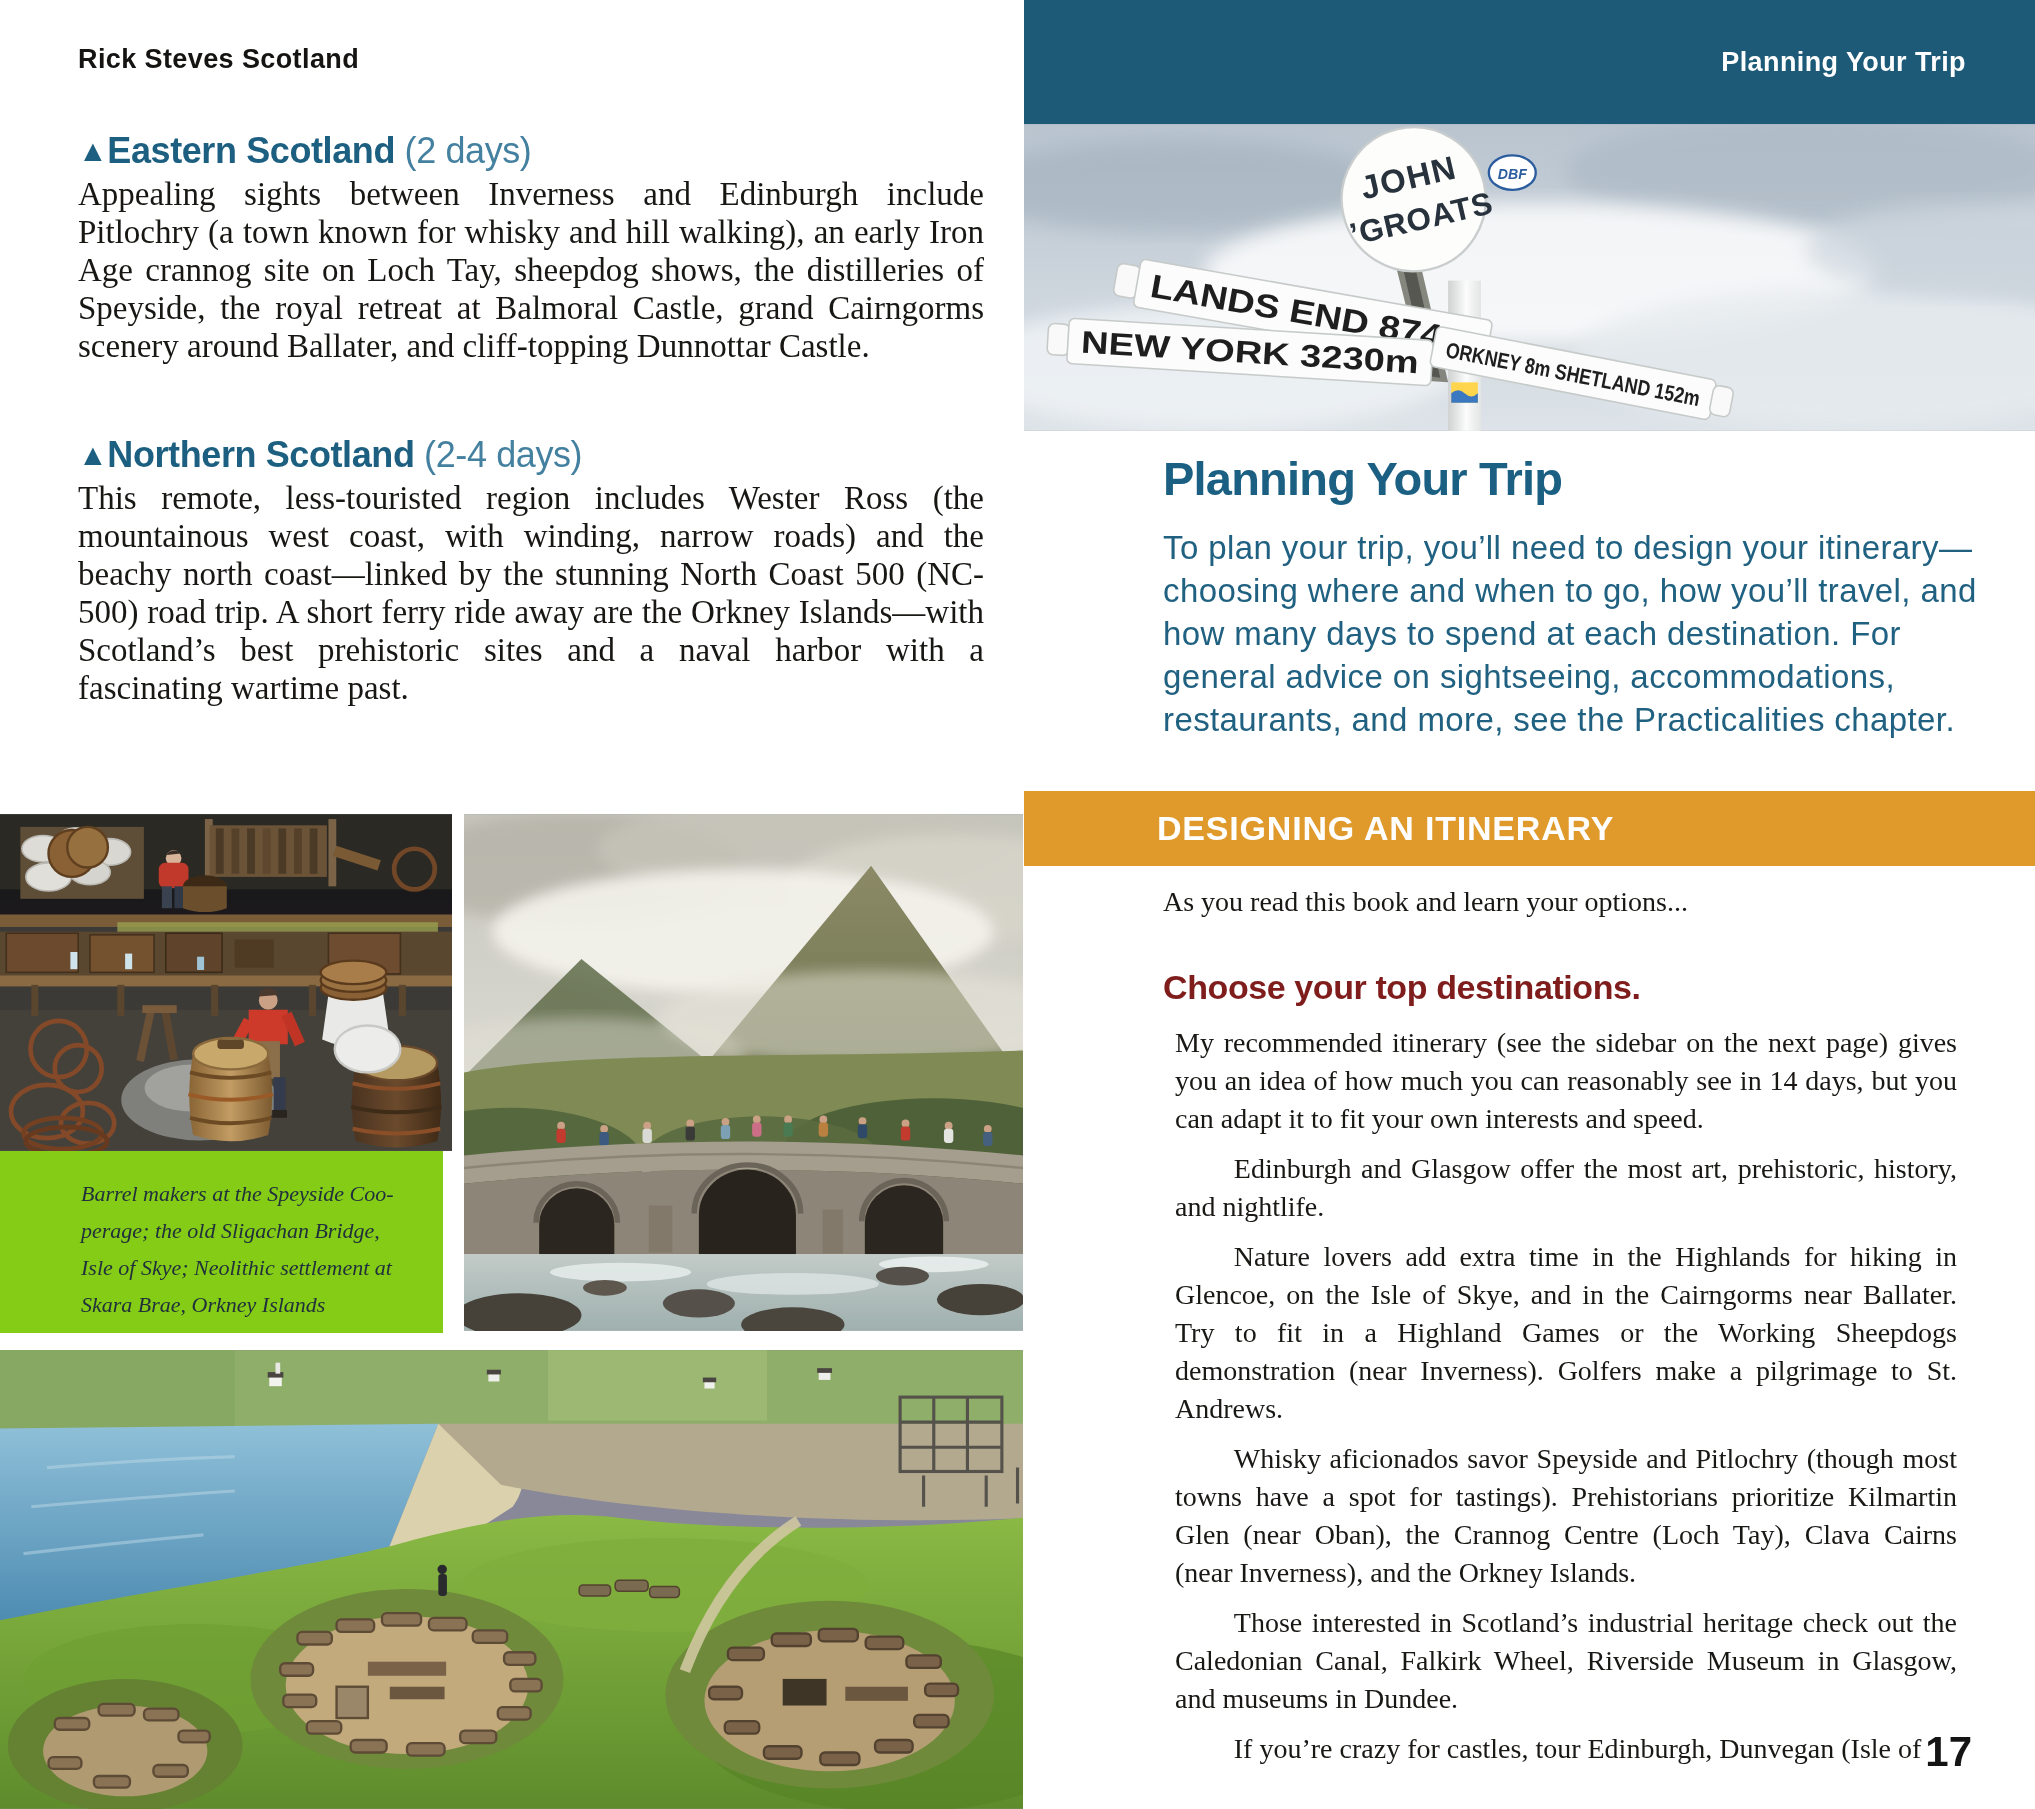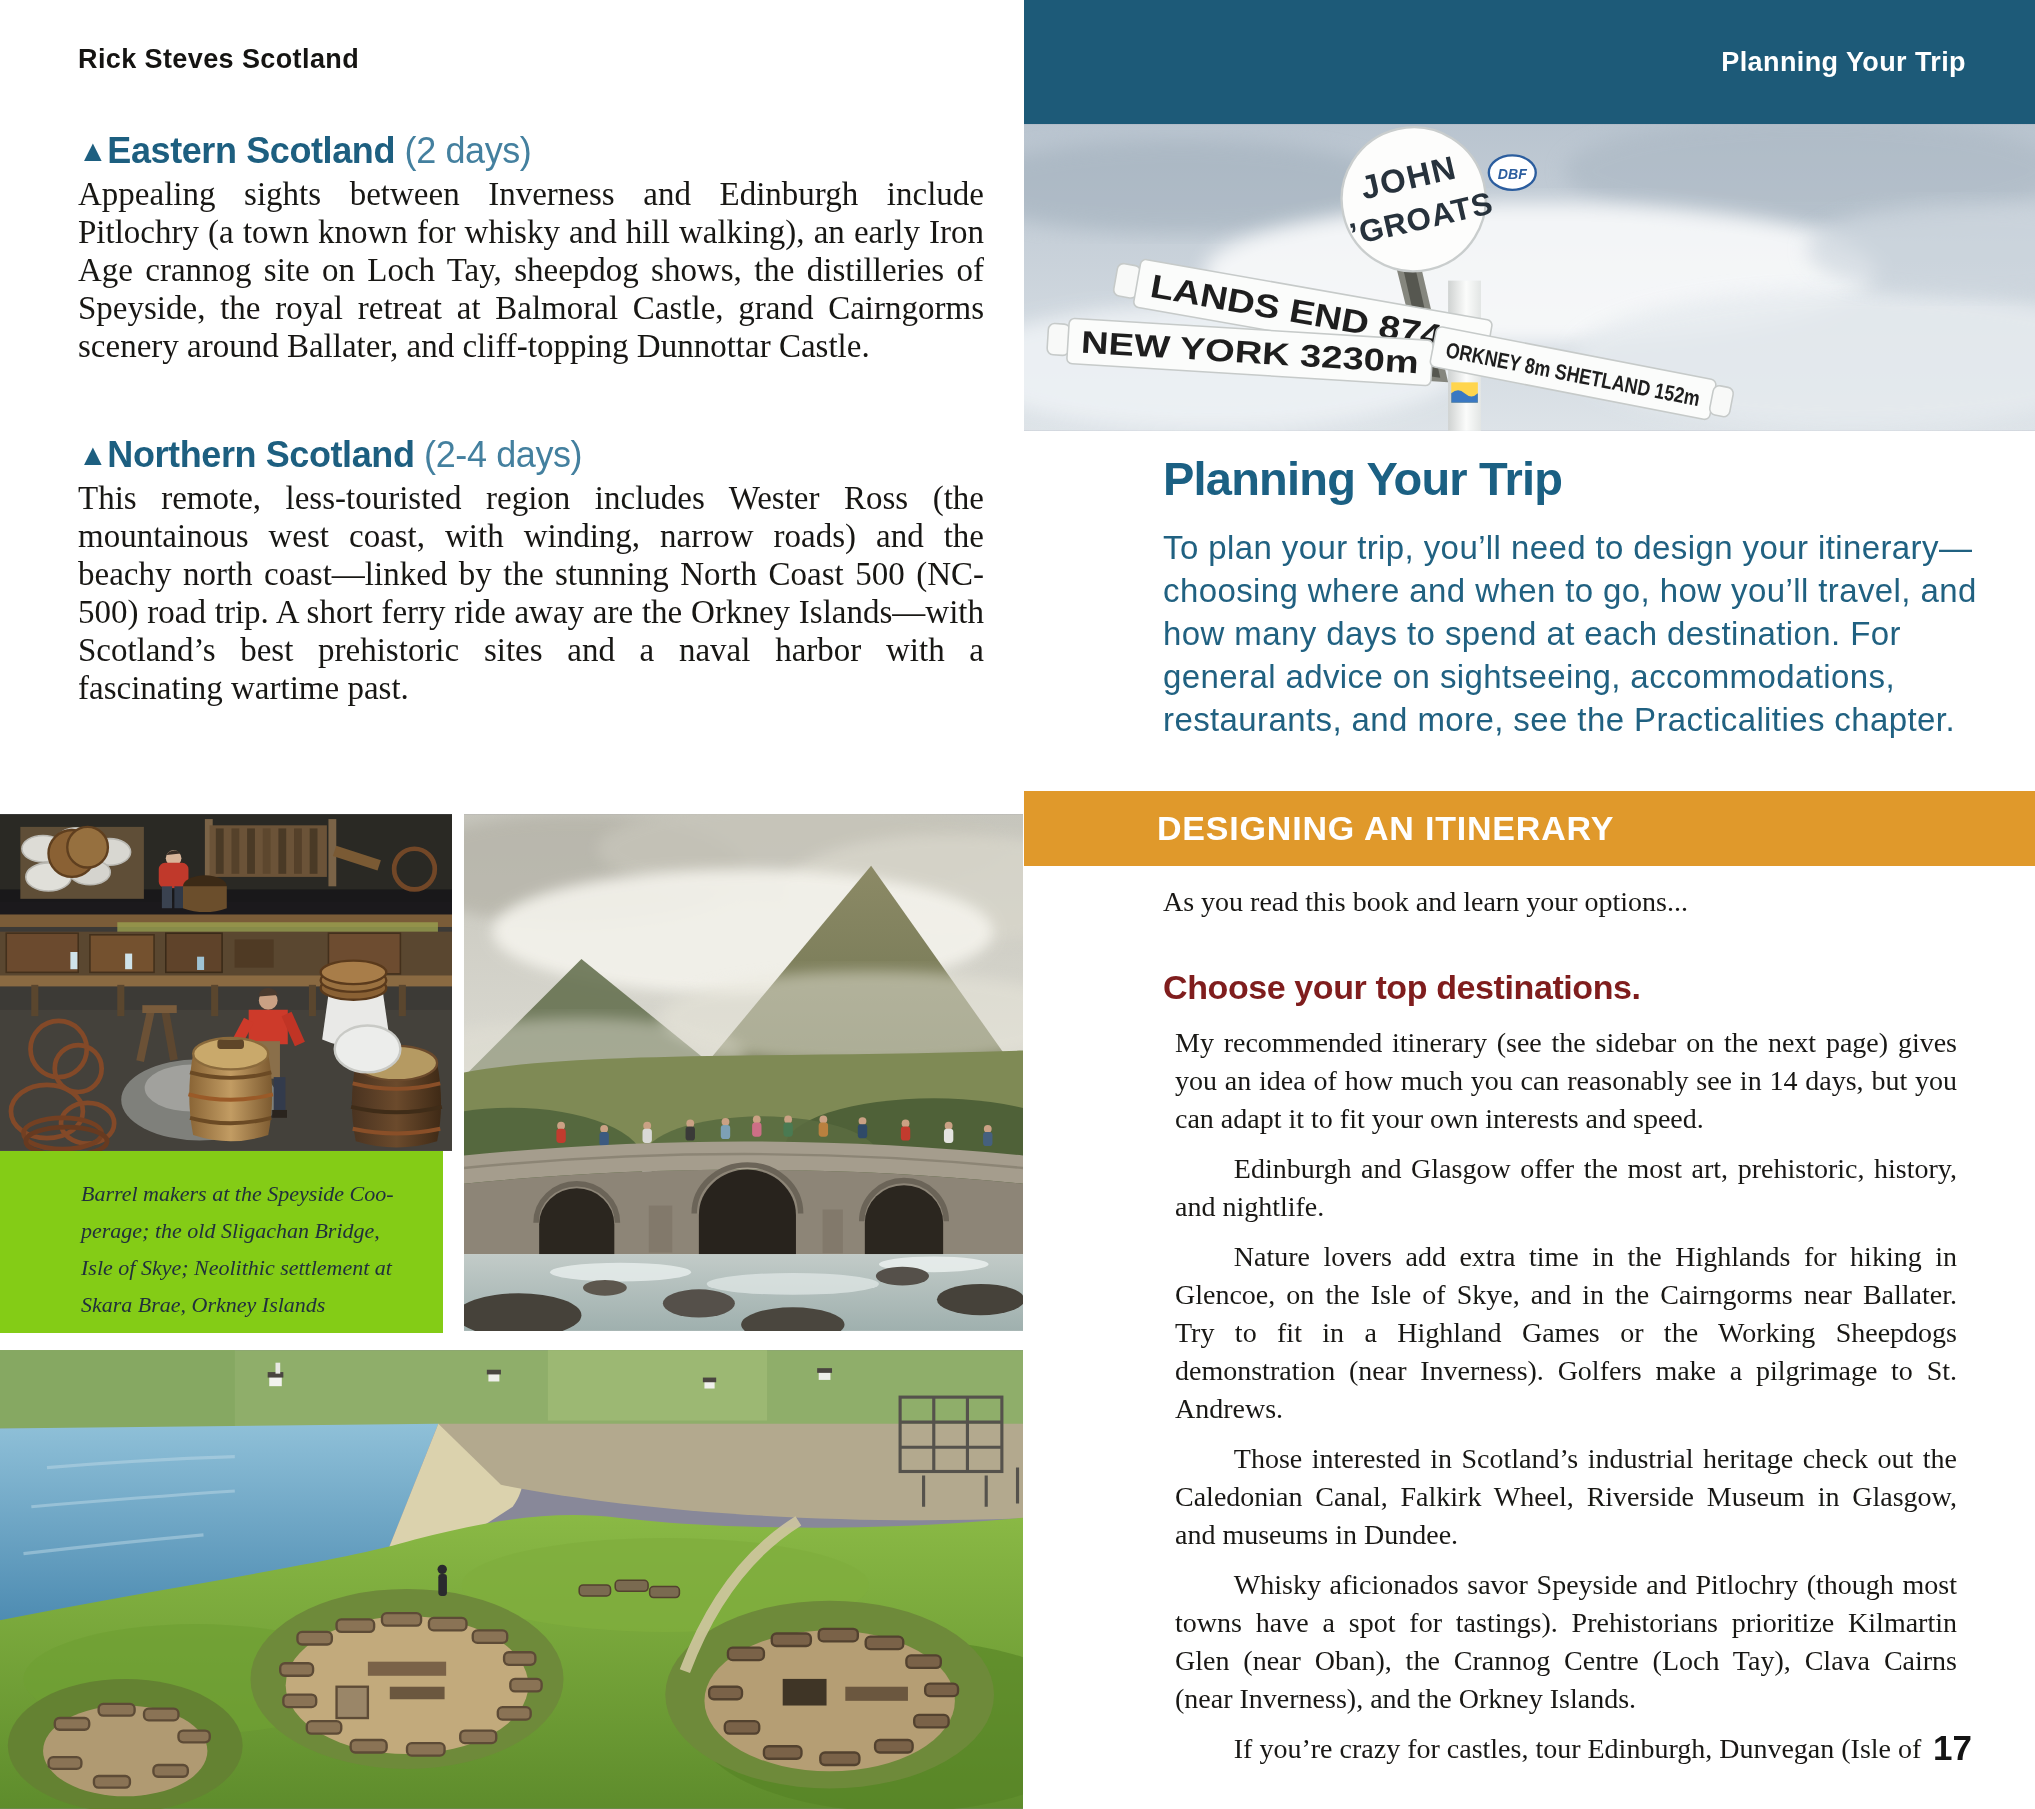--- a/index.html
+++ b/index.html
@@ -58,21 +58,21 @@
     font-size:28px;line-height:38px;color:#191815;text-align:justify;
   }
   .body-col .lead{margin:0 0 49px 0;text-align:left;}
   .body-col .subhead{
     font-family:"Liberation Sans",sans-serif;font-weight:700;font-size:34px;line-height:34px;
     color:#7f1d1d;letter-spacing:-0.4px;margin:0 0 20.4px 0;text-align:left;
   }
   .body-col p{margin:12px;}
   .body-col p.ind{text-indent:2.1em;}
   .page-number{
-    left:1894px;top:1728px;width:78px;text-align:right;font-weight:700;font-size:35px;color:#141414;
+    left:1894px;top:1728px;width:78px;text-align:right;font-weight:700;font-size:42px;color:#141414;
   }
   svg{display:block;}
 </style>
 </head>
 <body>
 
 <div class="abs running-head-left">Rick Steves Scotland</div>
 
 <div class="abs sec-head" id="sec1-head">
   <span class="marker">▲</span><span>Eastern Scotland</span><span class="days"> (2 days)</span>
@@ -523,19 +523,19 @@
 <div class="abs banner-orange">
   <span class="bo">DESIGNING AN ITINERARY</span>
 </div>
 
 <div class="abs body-col">
   <p class="lead">As you read this book and learn your options...</p>
   <p class="subhead">Choose your top destinations.</p>
   <p>My recommended itinerary (see the sidebar on the next page) gives you an idea of how much you can reasonably see in 14 days, but you can adapt it to fit your own interests and speed.</p>
   <p class="ind">Edinburgh and Glasgow offer the most art, prehistoric, history, and nightlife.</p>
   <p class="ind">Nature lovers add extra time in the Highlands for hiking in Glencoe, on the Isle of Skye, and in the Cairngorms near Ballater. Try to fit in a Highland Games or the Working Sheepdogs demonstration (near Inverness). Golfers make a pilgrimage to St. Andrews.</p>
+  <p class="ind">Whisky aficionados savor Speyside and Pitlochry (though most towns have a spot for tastings). Prehistorians prioritize Kilmartin Glen (near Oban), the Crannog Centre (Loch Tay), Clava Cairns (near Inverness), and the Orkney Islands.</p>
   <p class="ind">Those interested in Scotland’s industrial heritage check out the Caledonian Canal, Falkirk Wheel, Riverside Museum in Glasgow, and museums in Dundee.</p>
-  <p class="ind">Whisky aficionados savor Speyside and Pitlochry (though most towns have a spot for tastings). Prehistorians prioritize Kilmartin Glen (near Oban), the Crannog Centre (Loch Tay), Clava Cairns (near Inverness), and the Orkney Islands.</p>
   <p class="ind">If you’re crazy for castles, tour Edinburgh, Dunvegan (Isle of</p>
 </div>
 
 <div class="abs page-number">17</div>
 
 
 </body></html>

